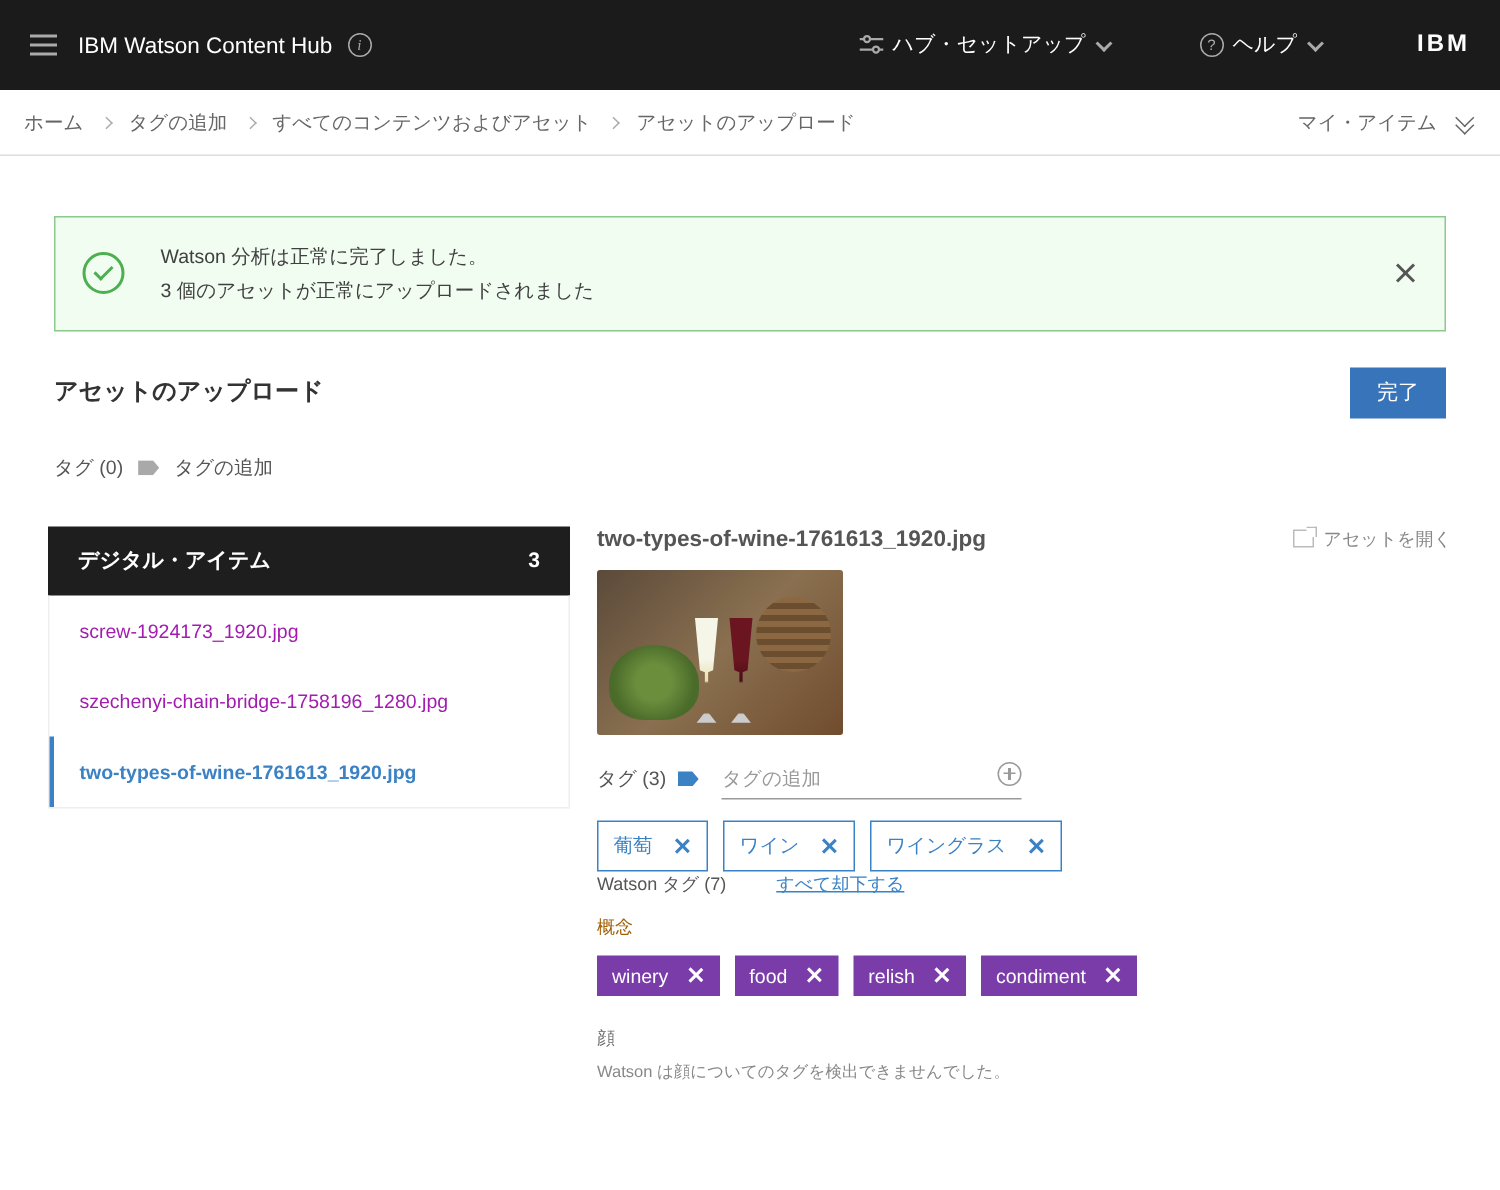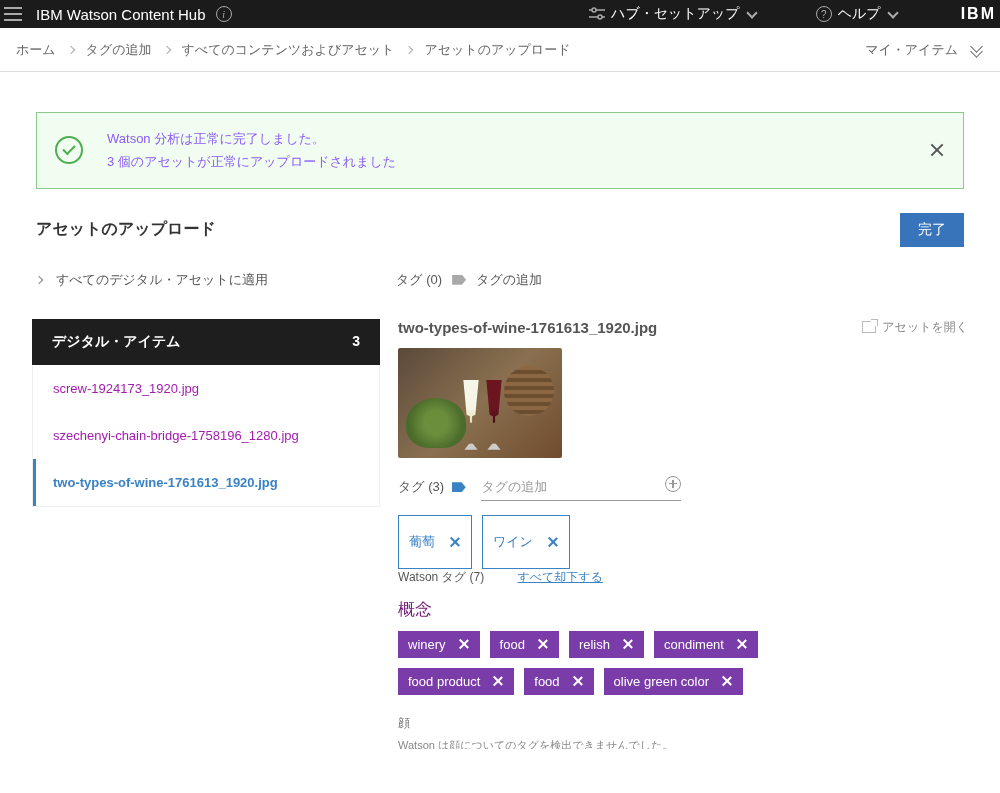--- a/index.html
+++ b/index.html
@@ -1,17 +1,17 @@
 <!DOCTYPE html>
 <html><head>
 <meta charset="utf-8">
 <style>
 *{box-sizing:border-box;margin:0;padding:0;}
 body{font-family:"Helvetica Neue",Arial,sans-serif;font-size:14px;color:#222;background:#fff;width:1000px;height:793px;overflow:hidden;}
-.topbar{height:28px;background:#1b1b1b;color:#fff;display:flex;align-items:center;padding:0 4px;}
+.topbar{height:60px;background:#1b1b1b;color:#fff;display:flex;align-items:center;padding:0 20px;}
 .topbar .ham{width:18px;height:14px;display:inline-block;border-top:2px solid #aaa;border-bottom:2px solid #aaa;position:relative;margin-right:14px;cursor:pointer;}
 .topbar .ham:before{content:"";position:absolute;top:4px;left:0;right:0;border-top:2px solid #aaa;}
 .topbar .app{font-size:15px;}
 .topbar .iicon{display:inline-flex;border:1.5px solid #aaa;border-radius:50%;width:16px;height:16px;align-items:center;justify-content:center;font-size:10px;font-style:italic;font-family:Georgia,serif;margin-left:10px;color:#aaa;}
 .topbar .flex{flex:1;}
 .topbar .setup{display:inline-flex;align-items:center;margin-right:60px;cursor:pointer;font-size:14px;justify-content:flex-end;}
 .topbar .setup svg{margin-right:6px;}
 .topbar .help{display:inline-flex;align-items:center;margin-right:20px;cursor:pointer;font-size:14px;}
 .topbar .qicon{display:inline-flex;border:1.5px solid #aaa;border-radius:50%;width:16px;height:16px;align-items:center;justify-content:center;font-size:10px;margin-right:6px;color:#aaa;}
 .chev{display:inline-block;width:8px;height:8px;border-right:2px solid #aaa;border-bottom:2px solid #aaa;transform:rotate(45deg);margin-left:8px;margin-bottom:3px;}
@@ -22,21 +22,21 @@
 .crumbbar .flex{flex:1;}
 .myitems{cursor:pointer;display:inline-flex;align-items:center;}
 .dblchev{display:inline-block;margin-left:14px;position:relative;width:12px;height:12px;}
 .dblchev:before,.dblchev:after{content:"";position:absolute;left:0;width:8px;height:8px;border-right:1.5px solid #666;border-bottom:1.5px solid #666;transform:rotate(45deg);}
 .dblchev:before{top:-2px;}
 .dblchev:after{top:3px;}
 .content{padding:40px 20px 20px;height:705px;}
 .toast{display:flex;align-items:center;border:1px solid #8cc98c;background:#f2fdf2;padding:14px 18px;margin:0 16px 24px;}
 .toast .ok{width:28px;height:28px;border:2px solid #4caf50;border-radius:50%;display:flex;align-items:center;justify-content:center;margin-right:24px;}
 .toast .ok:after{content:"";width:10px;height:5px;border-left:2px solid #4caf50;border-bottom:2px solid #4caf50;transform:rotate(-45deg);margin-top:-3px;}
-.toast .msg{flex:1;font-size:13px;color:#8b5cf6;line-height:1.8;}
+.toast .msg{flex:1;font-size:13px;color:#404040;line-height:1.8;}
 .close-x{width:16px;height:16px;position:relative;cursor:pointer;}
 .close-x:before,.close-x:after{content:"";position:absolute;left:7px;top:0;width:2px;height:16px;background:#555;}
 .close-x:before{transform:rotate(45deg);}
 .close-x:after{transform:rotate(-45deg);}
 .titlerow{display:flex;align-items:center;padding:0 16px 24px;}
 .titlerow h1{font-size:16px;font-weight:bold;color:#333;}
 .titlerow .flex{flex:1;}
 .done{background:#3774ba;color:#fff;border:none;padding:8px 18px;font-size:14px;cursor:pointer;}
 .applyrow{display:flex;align-items:center;padding:0 16px 30px;font-size:13px;color:#555;}
 .applyrow .chevr{display:inline-block;width:6px;height:6px;border-right:1.5px solid #888;border-top:1.5px solid #888;transform:rotate(45deg);margin-right:14px;}
@@ -67,28 +67,28 @@
 .thumb .barrel{position:absolute;right:8px;top:18px;width:50px;height:50px;border-radius:50%;background:repeating-linear-gradient(#8b6842,#8b6842 4px,#6b4e30 4px,#6b4e30 8px);}
 .tagsec{margin-top:16px;font-size:13px;color:#555;}
 .tagsec .taginput{display:inline-block;border-bottom:1px solid #999;width:200px;padding:4px 0;margin-left:6px;position:relative;}
 .tagsec .taginput .ph{color:#999;}
 .plusicon{width:16px;height:16px;border:1.5px solid #999;border-radius:50%;position:absolute;right:0;top:2px;}
 .plusicon:before,.plusicon:after{content:"";position:absolute;background:#999;}
 .plusicon:before{left:3px;right:3px;top:6px;height:1.5px;}
 .plusicon:after{top:3px;bottom:3px;left:6px;width:1.5px;}
 .tagicon2{width:14px;height:10px;background:#3b82c4;clip-path:polygon(0 0,70% 0,100% 50%,70% 100%,0 100%);display:inline-block;margin:0 6px 0 4px;vertical-align:middle;}
 .chips{margin-top:14px;display:flex;flex-wrap:wrap;gap:10px;}
-.chip{border:1px solid #3b82c4;color:#3b82c4;padding:17px 10px;display:inline-flex;align-items:center;font-size:13px;}
+.chip{border:1px solid #3b82c4;color:#3b82c4;padding:7px 10px;display:inline-flex;align-items:center;font-size:13px;}
 .chip .cx{width:12px;height:12px;position:relative;margin-left:14px;cursor:pointer;}
 .chip .cx:before,.chip .cx:after{content:"";position:absolute;left:5px;top:0;width:1.5px;height:12px;background:#3b82c4;}
 .chip .cx:before{transform:rotate(45deg);}
 .chip .cx:after{transform:rotate(-45deg);}
 .wrow{font-size:12px;color:#555;}
 .reject{margin-left:30px;color:#3b82c4;text-decoration:underline;cursor:pointer;}
-.concept{margin-top:12px;font-size:17px;color:#701a75;}
+.concept{margin-top:12px;font-size:12px;color:#a16207;}
 .pchips{margin-top:10px;display:flex;flex-wrap:wrap;gap:10px;}
 .pchip{background:#7a3ca8;color:#fff;padding:6px 10px;display:inline-flex;align-items:center;font-size:13px;}
 .pchip .cx{width:12px;height:12px;position:relative;margin-left:12px;cursor:pointer;}
 .pchip .cx:before,.pchip .cx:after{content:"";position:absolute;left:5px;top:0;width:1.5px;height:12px;background:#fff;}
 .pchip .cx:before{transform:rotate(45deg);}
 .pchip .cx:after{transform:rotate(-45deg);}
 .face{margin-top:20px;font-size:12px;color:#666;}
 .facemsg{font-size:11px;color:#888;margin-top:6px;}
 </style>
 </head>
@@ -144,24 +144,20 @@
     <span class="close-x"></span>
   </div>
 
   <div class="titlerow">
     <h1>アセットのアップロード</h1>
     <span class="flex"></span>
     <button class="done">完了</button>
   </div>
 
   <div class="applyrow">
-    <div class="flex1">
-      <span class="chevr"></span>
-      <span>すべてのデジタル・アセットに適用</span>
-    </div>
     <span>タグ</span>&nbsp;
     <span>(0)</span>
     <span class="tagicon"></span>
     <span class="addtag">タグの追加</span>
   </div>
 
   <div class="main">
     <div class="side">
       <div class="side-head">
         <span>デジタル・アイテム</span>
@@ -204,20 +200,24 @@
 
       <div class="chips">
         <span class="chip">
             <span>葡萄</span>
             <span class="cx"></span>
           </span>
         <span class="chip">
             <span>ワイン</span>
             <span class="cx"></span>
           </span>
+        <span class="chip">
+            <span>ワイングラス</span>
+            <span class="cx"></span>
+          </span>
       </div>
 
       <div class="wrow">
         <span>Watson タグ</span>
         <span>(7)</span>
         <span class="reject">すべて却下する</span>
       </div>
 
       <div class="concept">概念</div>
       <div class="pchips">
@@ -231,32 +231,18 @@
           </span>
         <span class="pchip">
             <span>relish</span>
             <span class="cx"></span>
           </span>
         <span class="pchip">
             <span>condiment</span>
             <span class="cx"></span>
           </span>
       </div>
-      <div class="pchips">
-        <span class="pchip">
-            <span>food product</span>
-            <span class="cx"></span>
-          </span>
-        <span class="pchip">
-            <span>food</span>
-            <span class="cx"></span>
-          </span>
-        <span class="pchip">
-            <span>olive green color</span>
-            <span class="cx"></span>
-          </span>
-      </div>
 
       <div class="face">顔</div>
       <div class="facemsg">Watson は顔についてのタグを検出できませんでした。</div>
     </div>
   </div>
 </div>
 
 </body></html>

